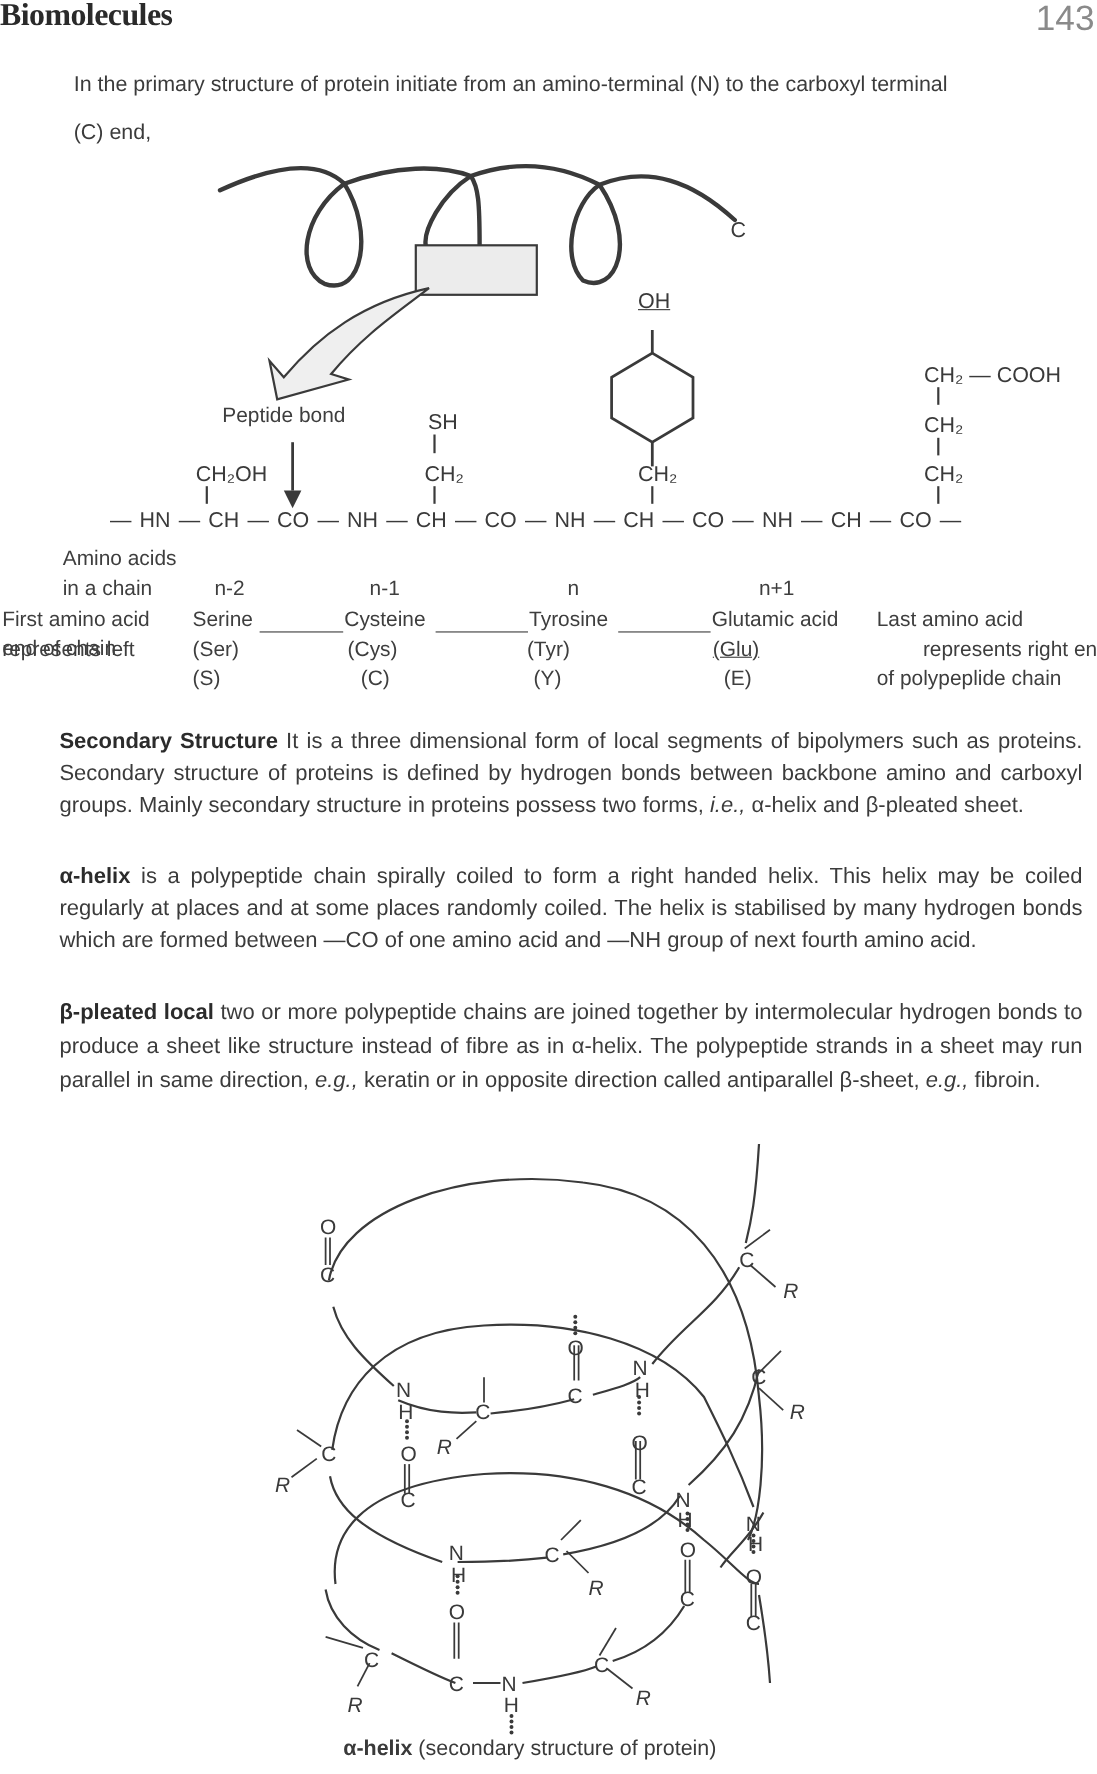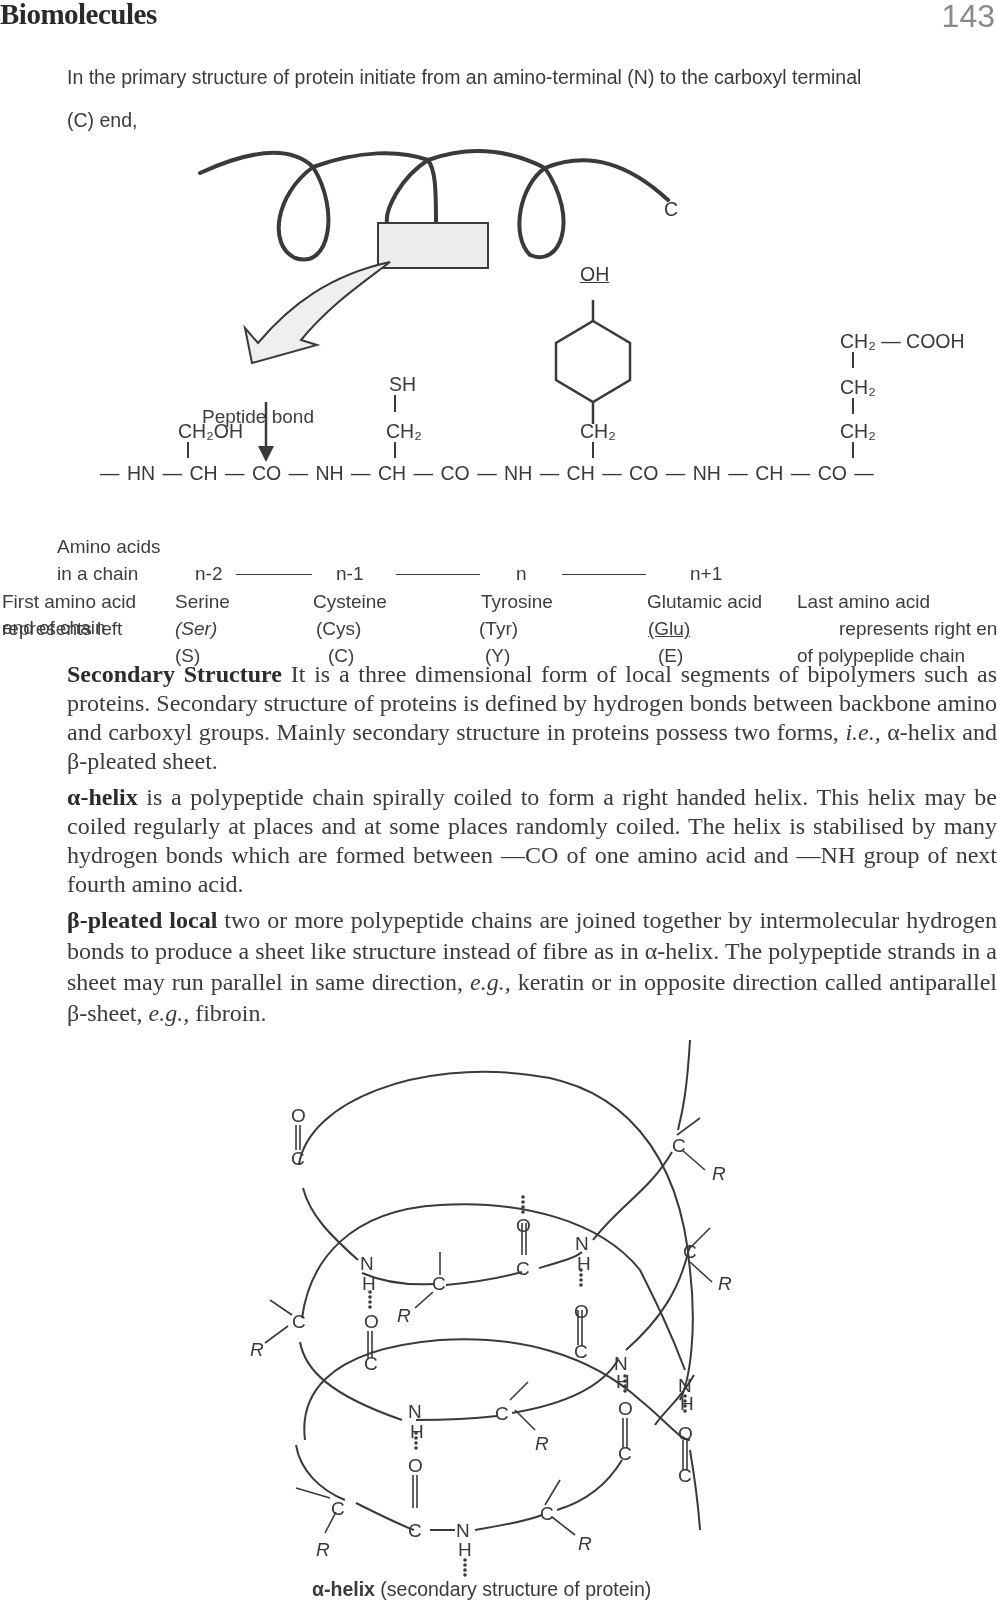--- a/index.html
+++ b/index.html
@@ -3,24 +3,24 @@
 <meta charset="utf-8">
 <style>
   html, body { margin: 0; padding: 0; background: #ffffff; }
   body { width: 997px; height: 1613px; position: relative; overflow: hidden;
          font-family: "Liberation Sans", sans-serif; color: #3a3a3a; }
   .abs { position: absolute; white-space: nowrap; }
   .header-title { left: 0; top: -2px; font-family: "Liberation Serif", serif; font-weight: bold;
                   font-size: 29px; color: #2a2a2a; letter-spacing: -0.5px; }
   .page-num { right: 2px; top: -2px; font-size: 32px; color: #8a8a8a; font-weight: normal; }
   .body-text { font-size: 19.5px; color: #3b3b3b; line-height: 29px; }
-  .para { position: absolute; left: 67px; width: 930px; font-size: 24px; line-height: 29px;
-          color: #3b3b3b; text-align: justify; font-family: Liberation Serif, serif; }
+  .para { position: absolute; left: 54px; width: 930px; font-size: 20px; line-height: 29px;
+          color: #3b3b3b; text-align: justify; }
   .para b { color: #2b2b2b; }
-  .lbl { font-size: 19px; color: #3e3e3e; margin-top: 38px; }
+  .lbl { font-size: 19px; color: #3e3e3e; }
   .chem { font-size: 19.5px; color: #3a3a3a; }
   svg text { font-family: "Liberation Sans", sans-serif; fill: #3a3a3a; }
   .caption { font-size: 19.5px; color: #3a3a3a; }
 </style>
 </head>
 <body>
 
 <div class="abs header-title">Biomolecules</div>
 <div class="abs page-num">143</div>
 
@@ -78,21 +78,21 @@
 <div class="abs lbl" style="left:2px; top:579px;">end of chain</div>
 
 <div class="abs lbl" style="left:175px; top:553px;">Serine</div>
 <div class="abs" style="left:236px; top:574px; width:76px; border-top:1.5px solid #3a3a3a;"></div>
 <div class="abs lbl" style="left:313px; top:553px;">Cysteine</div>
 <div class="abs" style="left:396px; top:574px; width:84px; border-top:1.5px solid #3a3a3a;"></div>
 <div class="abs lbl" style="left:481px; top:553px;">Tyrosine</div>
 <div class="abs" style="left:562px; top:574px; width:84px; border-top:1.5px solid #3a3a3a;"></div>
 <div class="abs lbl" style="left:647px; top:553px;">Glutamic acid</div>
 
-<div class="abs lbl" style="left:175px; top:580px;font-style:italic;">(Ser)</div>
+<div class="abs lbl" style="left:175px; top:580px;">(Ser)</div>
 <div class="abs lbl" style="left:316px; top:580px;">(Cys)</div>
 <div class="abs lbl" style="left:479px; top:580px;">(Tyr)</div>
 <div class="abs lbl" style="left:648px; top:580px;text-decoration:underline;">(Glu)</div>
 
 <div class="abs lbl" style="left:175px; top:607px;">(S)</div>
 <div class="abs lbl" style="left:328px; top:607px;">(C)</div>
 <div class="abs lbl" style="left:485px; top:607px;">(Y)</div>
 <div class="abs lbl" style="left:658px; top:607px;">(E)</div>
 
 <div class="abs lbl" style="left:797px; top:553px;">Last amino acid</div>

